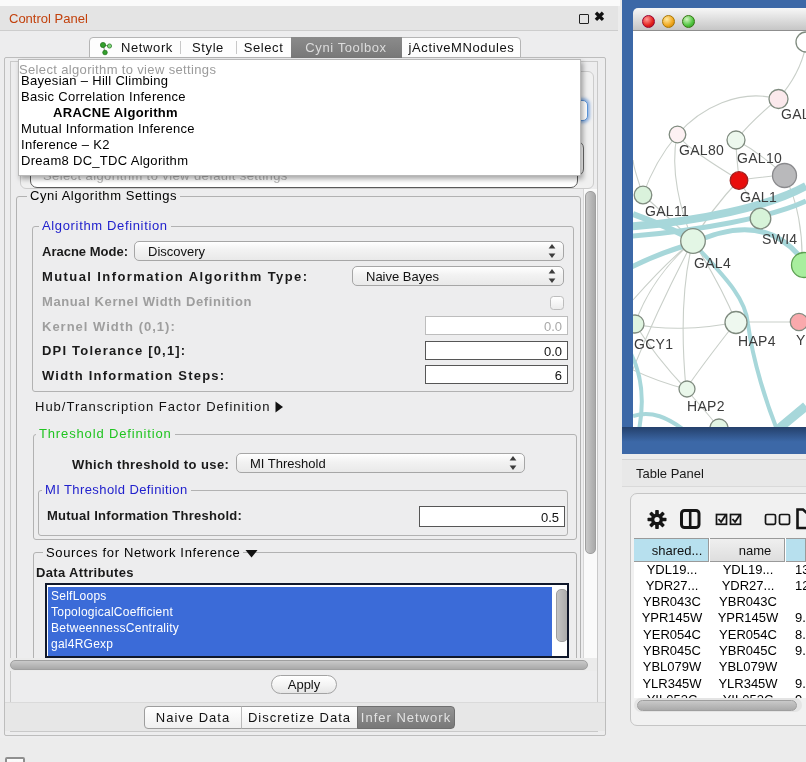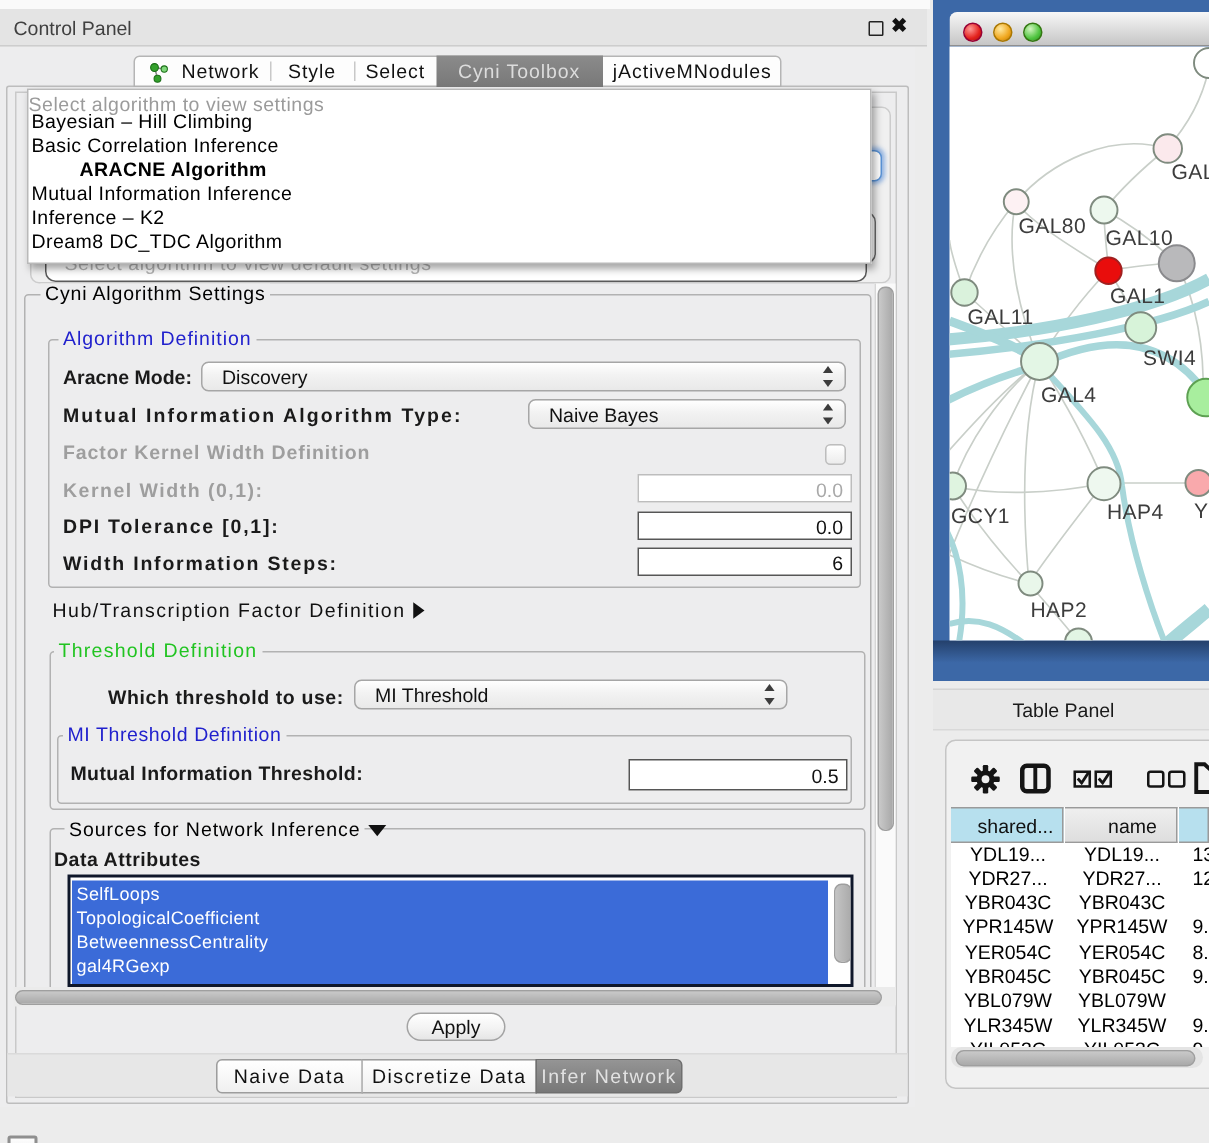--- a/index.html
+++ b/index.html
@@ -5,21 +5,21 @@
 * { margin:0; padding:0; box-sizing:border-box; }
 html,body { width:806px; height:762px; overflow:hidden; background:#ececec;
   font-family:"Liberation Sans", sans-serif; }
 .abs { position:absolute; }
 #stage { position:relative; width:806px; height:762px; }
 
 
 #topwhite { left:0; top:0; width:620px; height:6px; background:#fafafa; }
 #cptitle { left:0; top:6px; width:618px; height:25px; background:#e4e4e4;
   border-bottom:1px solid #cdcdcd; }
-#cptitle .t { position:absolute; left:9px; top:5px; font-size:13px; color:#404040; }
+#cptitle .t { position:absolute; left:9px; top:5px; font-size:13px; color:#c2410c; }
 #floatbtn { left:579px; top:14px; width:10px; height:10px; border:1.5px solid #222;
   border-radius:1px; }
 #closebtn { left:594px; top:9px; font-size:13px; font-weight:bold; color:#111; }
 
 
 #cpbody { left:0; top:31px; width:610px; height:707px; background:#ededee; }
 
 
 .tabstrip { top:37px; height:21px; background:#fdfdfd; border:1px solid #b5b5b5;
   font-size:13px; color:#111; letter-spacing:0.6px; }
@@ -90,21 +90,21 @@
 #nettitle { left:633px; top:8px; width:173px; height:23px;
   background:linear-gradient(#f7f7f7,#c6c6c6); border-bottom:1px solid #8f8f8f;
   border-top-left-radius:5px; }
 #netcanvas { left:633px; top:31px; width:173px; height:396px; background:#ffffff; overflow:hidden; }
 #netbottom { left:622px; top:427px; width:184px; height:27px;
   background:linear-gradient(#24406b,#3c68a7 55%); }
 .light { position:absolute; top:6.5px; width:13px; height:13px; border-radius:50%; }
 
 #tptitle { left:622px; top:459px; width:184px; height:28px; background:#e8e8e8;
   border-top:1px solid #d4d4d4; border-bottom:1px solid #d9d9d9; }
-#tptitle .t { position:absolute; left:14px; top:6px; font-size:13px; color:#1a1a1a;margin-left:39px; }
+#tptitle .t { position:absolute; left:14px; top:6px; font-size:13px; color:#1a1a1a; }
 #tpbox { left:630px; top:493px; width:200px; height:233px; background:#f1f1f1;
   border:1px solid #c5c5c5; border-radius:7px; }
 
 #tbl { left:634px; top:538px; width:172px; height:160px; background:#fff; overflow:hidden; }
 .th { position:absolute; top:0; height:24px; border-right:1px solid #9a9a9a;
   font-size:13px; text-align:center; line-height:24px; color:#111; }
 .tr { position:absolute; width:100%; height:17px; font-size:13px; color:#000; }
 .td { position:absolute; text-align:center; }
 
 #minichk { left:5px; top:757px; width:20px; height:16px; background:linear-gradient(#fdfdfd,#ececec);
@@ -165,21 +165,21 @@
 
   <div class="lblb" style="left:42px; top:269px; letter-spacing:1.4px;">Mutual Information Algorithm Type:</div>
   <div class="combo" style="left:352px; top:266px; width:212px;">
     <span class="ct">Naive Bayes</span>
     <svg class="arr" viewBox="0 0 8 14">
         <path d="M4 0 L7.4 4.6 L0.6 4.6 Z" fill="#3c3c3c"></path>
         <path d="M4 14 L7.4 9.4 L0.6 9.4 Z" fill="#3c3c3c"></path>
       </svg>
   </div>
 
-  <div class="lblg" style="left:42px; top:293.5px; letter-spacing:0.6px;">Factor Kernel Width Definition</div>
+  <div class="lblg" style="left:42px; top:293.5px; letter-spacing:0.6px;">Manual Kernel Width Definition</div>
   <div class="abs" style="left:550px; top:296px; width:14px; height:14px; border:1px solid #bdbdbd; border-radius:3.5px; background:linear-gradient(#ffffff,#ececec);"></div>
 
   <div class="lblg" style="left:42px; top:318.5px; letter-spacing:1.0px;">Kernel Width (0,1):</div>
   <div class="fld fldoff" style="left:425px; top:316px; width:143px;">0.0</div>
 
   <div class="lblb" style="left:42px; top:342.5px; letter-spacing:1.2px;">DPI Tolerance [0,1]:</div>
   <div class="fld fldon" style="left:425px; top:341px; width:143px;">0.0</div>
 
   <div class="lblb" style="left:42px; top:367.5px; letter-spacing:1.2px;">Width Information Steps:</div>
   <div class="fld fldon" style="left:425px; top:365px; width:143px;">6</div>

